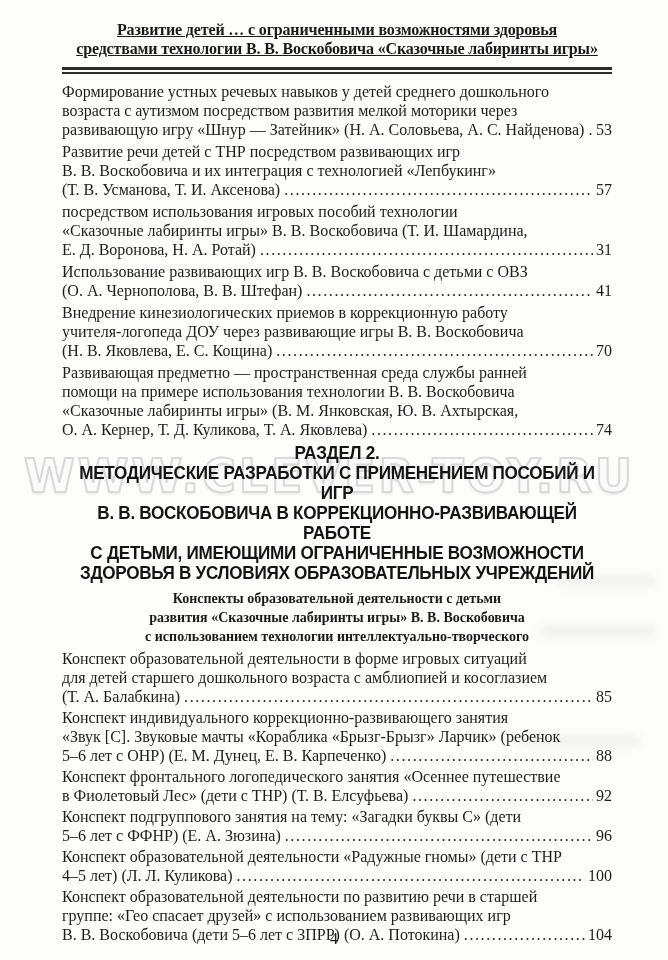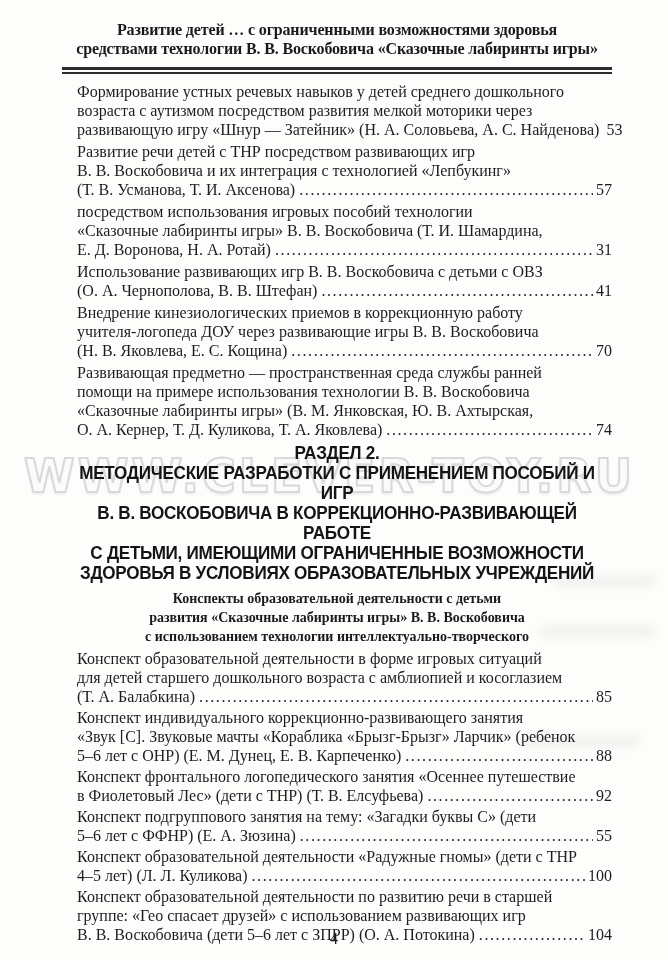--- a/index.html
+++ b/index.html
@@ -17,28 +17,29 @@
     z-index: 2;
     padding: 20px 56px 0 62px;
   }
   .book-header {
     text-align: center;
     font-weight: bold;
     font-size: 16px;
     line-height: 19px;
     letter-spacing: -0.15px;
     color: #1a1a1a;
+    text-decoration: underline;
   }
   .rule {
     margin-top: 9px;
     border-top: 3px solid #2c2c2c;
     border-bottom: 2px solid #2c2c2c;
     height: 2px;
   }
-  .toc { margin-top: 8px; margin-left: 15px; }
+  .toc { margin-top: 8px; }
   .entry {
     margin-bottom: 3px;
     font-size: 16px;
     line-height: 19px;
   }
   .toc2 .entry { margin-bottom: 2px; }
   .ln { white-space: nowrap; }
   .tail { display: flex; align-items: baseline; }
   .tt { flex: 0 0 auto; white-space: nowrap; }
   .dots {
@@ -240,21 +241,21 @@
           <span class="dots"></span>
           <span class="pg">92</span>
         </div>
       </div>
 
       <div class="entry">
         <div class="ln">Конспект подгруппового занятия на тему: «Загадки буквы С» (дети</div>
         <div class="ln tail">
           <span class="tt">5–6 лет с ФФНР) (Е. А. Зюзина)</span>
           <span class="dots"></span>
-          <span class="pg">55</span>
+          <span class="pg">96</span>
         </div>
       </div>
 
       <div class="entry">
         <div class="ln">Конспект образовательной деятельности «Радужные гномы» (дети с ТНР</div>
         <div class="ln tail">
           <span class="tt">4–5 лет) (Л. Л. Куликова)</span>
           <span class="dots"></span>
           <span class="pg">100</span>
         </div>

